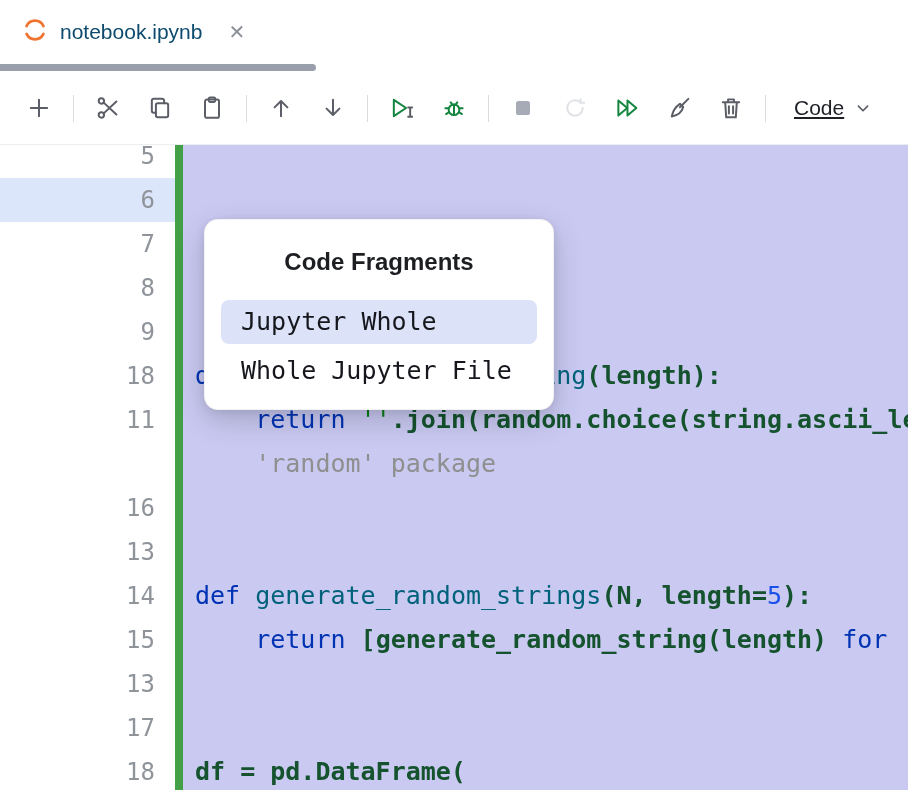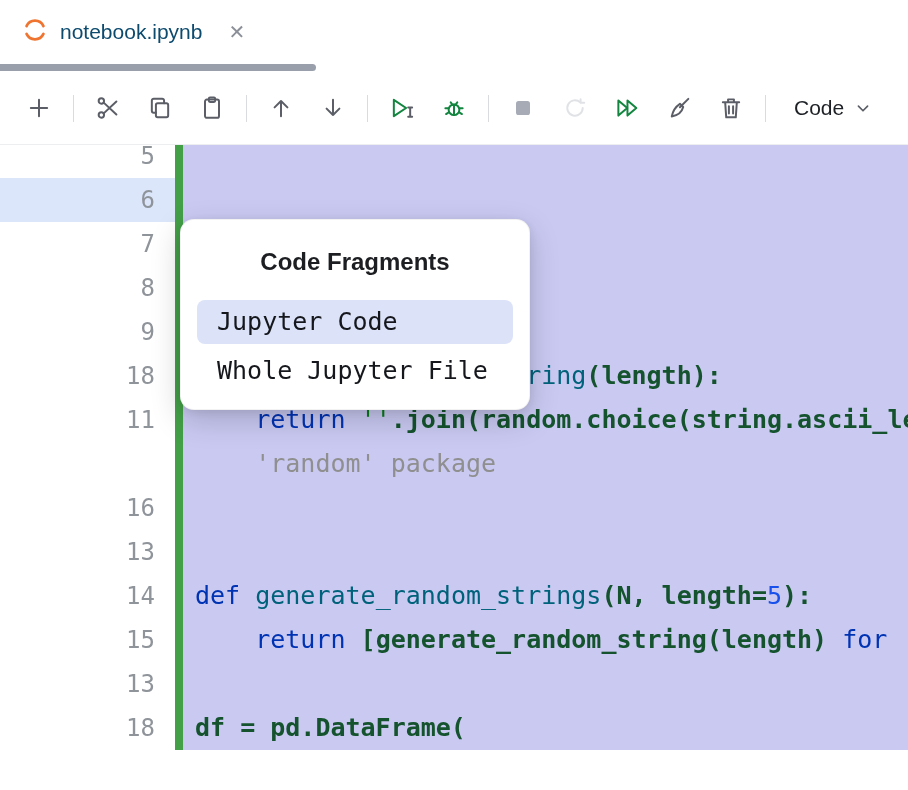--- a/index.html
+++ b/index.html
@@ -16,40 +16,40 @@
   .loadtrack{height:8px;position:relative;background:#fff;}
   .loadbar{position:absolute;left:0;top:0;height:7px;width:316px;background:var(--c-progress-bar,#9aa0ab);border-radius:0 4px 4px 0;}
   
   .toolbar{height:72px;display:flex;align-items:center;padding:0 0 0 13px;border-bottom:1px solid #eceef0;background:#fff;}
   .tgroups{display:contents;}
   .tbtn{width:40px;height:40px;display:flex;align-items:center;justify-content:center;background:none;border:none;border-radius:6px;cursor:pointer;padding:0;margin:0 6px;}
   .tbtn .ticon{display:flex;}
   .tbtn.disabled{opacity:.55;}
   .sep{width:1px;height:27px;background:#d9dbdf;margin:0 8px;flex:0 0 auto;}
   .modebtn{display:flex;align-items:center;gap:8px;background:none;border:none;cursor:pointer;margin-left:12px;padding:6px 8px;border-radius:6px;}
-  .modebtn .mode-label{font-size:21px;color:#1d2025;}
+  .modebtn .mode-label{font-size:21px;color:#1d2025;text-decoration:underline;}
   
   .editor{position:relative;height:646px;overflow:hidden;background:#fff;}
   .rows{margin-top:-11px;}
   .row{display:flex;height:44px;}
   .gutter{flex:0 0 175px;box-sizing:border-box;text-align:right;padding-right:20px;
     font-family:"DejaVu Sans Mono",monospace;font-size:24px;line-height:44px;
     color:var(--c-line-number,#8f949b);background:#fff;cursor:pointer;}
   .gutter.hl{background:var(--c-gutter-highlight,#dbe6fb);}
   .cellbar{flex:0 0 8px;background:var(--c-cell-bar,#43a047);}
   .code{flex:1 1 auto;background:var(--c-selection-bg,#c9c9f2);white-space:pre;overflow:hidden;
     font-family:"DejaVu Sans Mono",monospace;font-size:25px;line-height:44px;padding-left:12px;}
   .seg-kw{color:var(--c-kw,#0033b3);}
   .seg-fn{color:var(--c-fn,#00627a);}
   .seg-str{color:var(--c-str,#067d17);}
   .seg-num{color:var(--c-num-literal,#1750eb);}
   .seg-plain{color:#14532d;font-weight:bold;}
   .seg-hint{color:var(--c-hint,#8f8f8f);}
   
-  .popup{position:absolute;left:180px;top:74px;width:350px;box-sizing:border-box;
+  .popup{position:absolute;left:204px;top:74px;width:350px;box-sizing:border-box;
     background:#fff;border-radius:14px;border:1px solid rgba(0,0,0,.05);
     box-shadow:0 10px 30px rgba(0,0,0,.18),0 2px 8px rgba(0,0,0,.08);
     padding:28px 16px 16px;z-index:10;}
   .popup-title{font-size:24px;font-weight:700;color:#1c1e22;text-align:center;line-height:28px;}
   .popup-list{margin-top:24px;display:flex;flex-direction:column;gap:5px;}
   .popup-item{height:44px;line-height:44px;padding:0 20px;border-radius:8px;cursor:pointer;
     font-family:"DejaVu Sans Mono",monospace;font-size:25px;color:#15171c;white-space:pre;}
   .popup-item.selected{background:var(--c-popup-item-selected,#dce3f9);}
 </style>
 </head>
@@ -232,26 +232,31 @@
         <div class="gutter">15</div>
         <div class="cellbar"></div>
         <div class="code"><span class="seg-plain">    </span><span class="seg-kw">return </span><span class="seg-plain">[generate_random_string(length) </span><span class="seg-kw">for</span></div>
       </div>
       <div class="row">
         <div class="gutter">13</div>
         <div class="cellbar"></div>
         <div class="code"></div>
       </div>
       <div class="row">
+        <div class="gutter">17</div>
+        <div class="cellbar"></div>
+        <div class="code"></div>
+      </div>
+      <div class="row">
         <div class="gutter">18</div>
         <div class="cellbar"></div>
         <div class="code"><span class="seg-plain">df = pd.DataFrame(</span></div>
       </div>
     </div>
 
   <div class="popup">
     <div class="popup-title">Code Fragments</div>
     <div class="popup-list">
-        <div class="popup-item selected">Jupyter Code</div>
+        <div class="popup-item selected">Jupyter Whole</div>
         <div class="popup-item">Whole Jupyter File</div>
       </div>
   </div>
 </div>
 
 </body></html>

